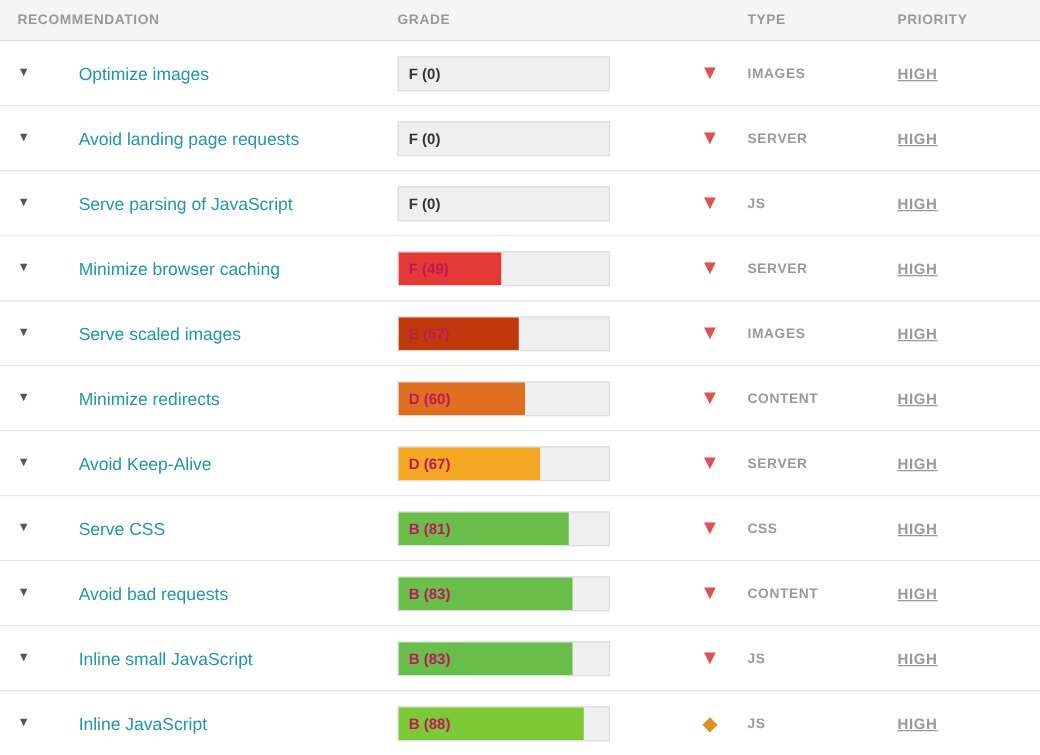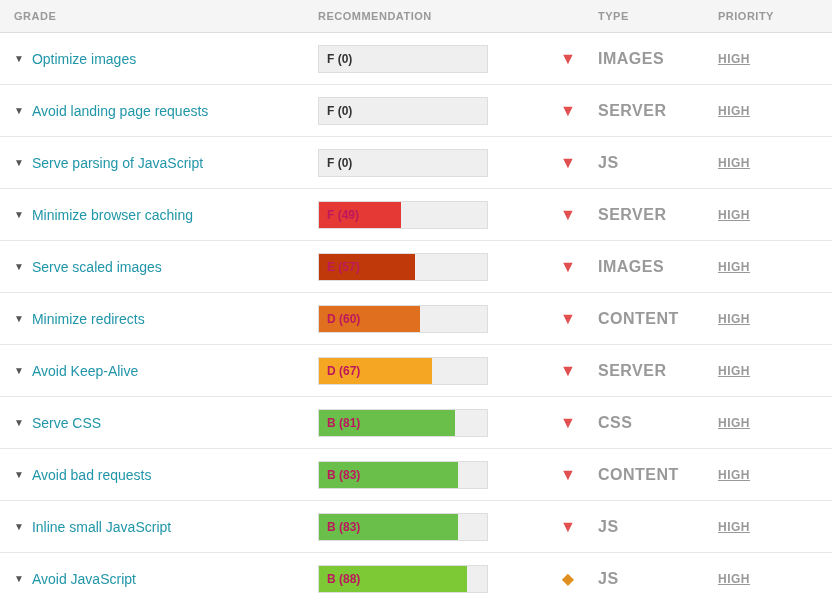--- a/index.html
+++ b/index.html
@@ -50,20 +50,21 @@
       color: #555;
       font-size: 10px;
       cursor: pointer;
     }
 
     .rec-link {
       color: #2196a8;
       text-decoration: none;
       font-size: 14px;
       font-weight: 500;
+      margin-left: 31px;
     }
 
     .grade-cell {
       display: flex;
       align-items: center;
     }
 
     .grade-bar-container {
       width: 170px;
       height: 28px;
@@ -106,21 +107,21 @@
       font-size: 16px;
     }
 
     .diamond-arrow {
       color: #e09020;
       font-size: 16px;
     }
 
     .type-cell {
       color: #999;
-      font-size: 16px;
+      font-size: 11px;
       font-weight: bold;
       letter-spacing: 0.5px;
     }
 
     .priority-cell {
       color: #999;
       font-size: 12px;
       font-weight: bold;
       letter-spacing: 0.5px;
       text-decoration: underline;
@@ -133,22 +134,22 @@
     .bar-d-orange { background-color: #e07020; }
     .bar-d-orange2 { background-color: #f5a623; }
     .bar-b-green { background-color: #6abf4b; }
     .bar-b-green2 { background-color: #7dc835; }
   </style>
 </head>
 <body>
 
 <div class="table-container">
   <div class="table-header">
+    <div class="col-label">RECOMMENDATION</div>
     <div class="col-label">GRADE</div>
-    <div class="col-label">RECOMMENDATION</div>
     <div class="col-label"></div>
     <div class="col-label">TYPE</div>
     <div class="col-label">PRIORITY</div>
   </div>
   <div id="rows-container">
       <div class="table-row">
     <div class="rec-cell">
       <span class="toggle-arrow">▼</span>
       <a class="rec-link" href="#">Optimize images</a>
     </div>
@@ -313,21 +314,21 @@
     </div>
     <div class="arrow-cell">
       <span class="down-arrow">▼</span>
     </div>
     <div class="type-cell">JS</div>
     <div class="priority-cell">HIGH</div>
   </div>
       <div class="table-row">
     <div class="rec-cell">
       <span class="toggle-arrow">▼</span>
-      <a class="rec-link" href="#">Avoid JavaScript</a>
+      <a class="rec-link" href="#">Inline JavaScript</a>
     </div>
     <div class="grade-cell">
       <div class="grade-bar-container">
         <div class="grade-bar bar-b-green2" style="width: 88%;"></div>
         <span class="grade-text ">B (88)</span>
       </div>
     </div>
     <div class="arrow-cell">
       <span class="diamond-arrow">◆</span>
     </div>

